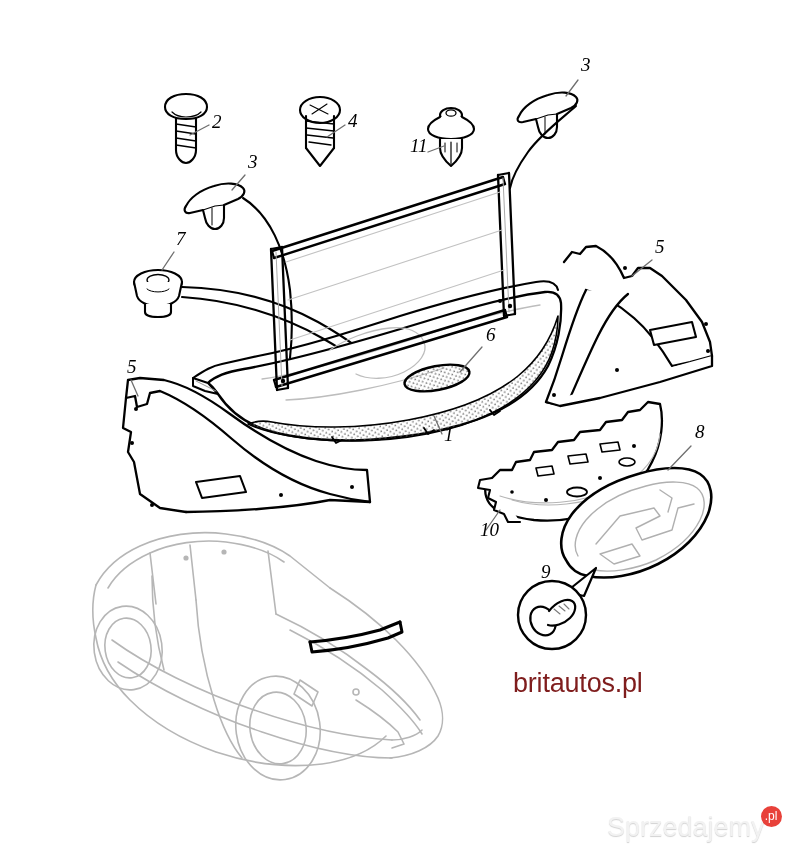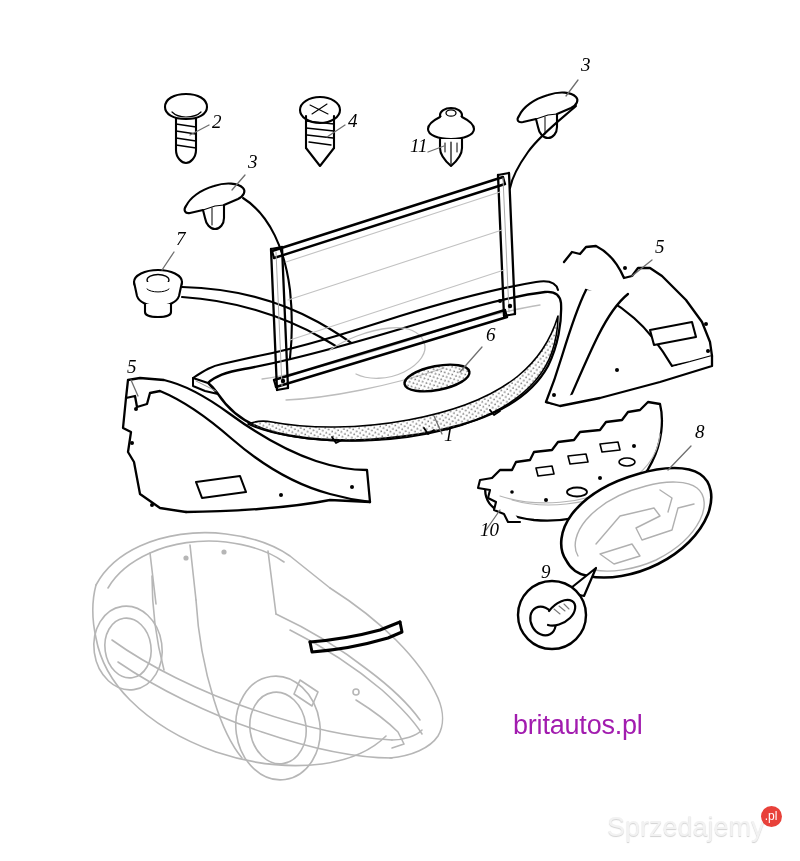--- a/index.html
+++ b/index.html
@@ -13,23 +13,23 @@
   .num{
     font-family:"Liberation Serif", serif;
     font-size:19px;
     fill:#000;
     font-style:italic;
   }
   .wm-brit{
     position:absolute;
     font-family:"Liberation Sans", sans-serif;
     font-size:27px;
-    color:#a21caf;
+    color:#7f1d1d;
     letter-spacing:-0.2px;
-    left:513px;top:710px;
+    left:513px;top:668px;
     white-space:nowrap;
   }
   .wm-sprz{
     position:absolute;
     left:607px;top:812px;
     font-family:"Liberation Sans", sans-serif;
     font-size:27px;
     color:#f2f2f2;
     text-shadow:0 1px 1px rgba(0,0,0,0.18);
     white-space:nowrap;

